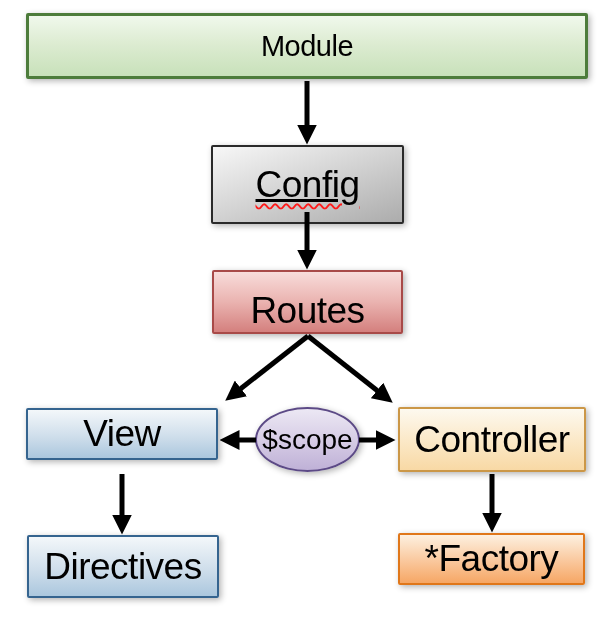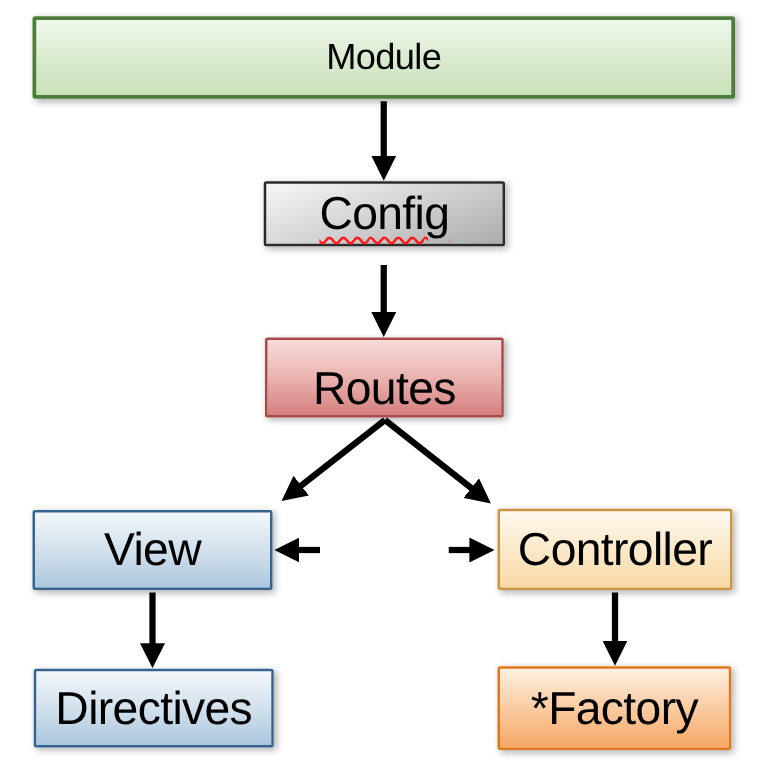--- a/index.html
+++ b/index.html
@@ -21,39 +21,40 @@
     box-sizing:border-box;
     white-space:nowrap;
   }
   .node-module{
     left:26px;top:13px;width:562px;height:66px;
     background:linear-gradient(180deg,#f0f8ec 0%,#ddecd2 45%,#c8e1ba 100%);
     border:3px solid #4d7c3b;
     font-size:29px;
   }
   .node-config{
-    left:211px;top:145px;width:193px;height:52px;
+    left:211px;top:145px;width:193px;height:79px;
     background:linear-gradient(160deg,#f7f7f7 0%,#d2d2d2 50%,#acacac 100%);
     border:2px solid #2a2a2a;
+    text-decoration:underline;
   }
   .node-config .lbl{
     text-decoration-line:underline;
     text-decoration-style:wavy;
     text-decoration-color:#ff1a1a;
     text-decoration-thickness:1.5px;
     text-underline-offset:6px;
   }
   .node-routes{
     left:212px;top:270px;width:191px;height:64px;
     background:linear-gradient(180deg,#f8dcda 0%,#eab3b0 50%,#d4807e 100%);
     border:2px solid #a84a48;
     align-items:flex-end;
   }
   .node-view{
-    left:26px;top:408px;width:192px;height:64px;
+    left:26px;top:408px;width:192px;height:52px;
     background:linear-gradient(180deg,#f3f7fa 0%,#cfdeeb 55%,#abc7de 100%);
     border:2px solid #35648f;
     text-align:right;
   }
   .node-controller{
     left:398px;top:407px;width:188px;height:65px;
     background:linear-gradient(180deg,#fdf9ef 0%,#fbe9c9 50%,#f8d9a5 100%);
     border:2px solid #cb9747;
   }
   .node-scope{
@@ -63,21 +64,21 @@
     border-radius:50%;
     font-size:28px;
     letter-spacing:0;
   }
   .node-directives{
     left:27px;top:535px;width:192px;height:63px;
     background:linear-gradient(180deg,#f3f7fa 0%,#cfdeeb 55%,#abc7de 100%);
     border:2px solid #35648f;
   }
   .node-factory{
-    left:398px;top:533px;width:187px;height:67px;
+    left:398px;top:533px;width:187px;height:52px;
     background:linear-gradient(180deg,#fdf0e0 0%,#facba2 50%,#f6a765 100%);
     border:2px solid #e0771a;
   }
   #edges{
     position:absolute;left:0;top:0;width:614px;height:617px;
     pointer-events:none;
   }
   #edges line{stroke:#000;stroke-width:5;}
 </style>
 </head>
@@ -94,20 +95,23 @@
   </div>
 
   <div class="node node-routes">
     <span class="lbl">Routes</span>
   </div>
 
   <div class="node node-view">
     <span class="lbl">View</span>
   </div>
 
+  <div class="node node-scope">
+    <span class="lbl">$scope</span>
+  </div>
 
   <div class="node node-controller">
     <span class="lbl">Controller</span>
   </div>
 
   <div class="node node-directives">
     <span class="lbl">Directives</span>
   </div>
 
   <div class="node node-factory">

